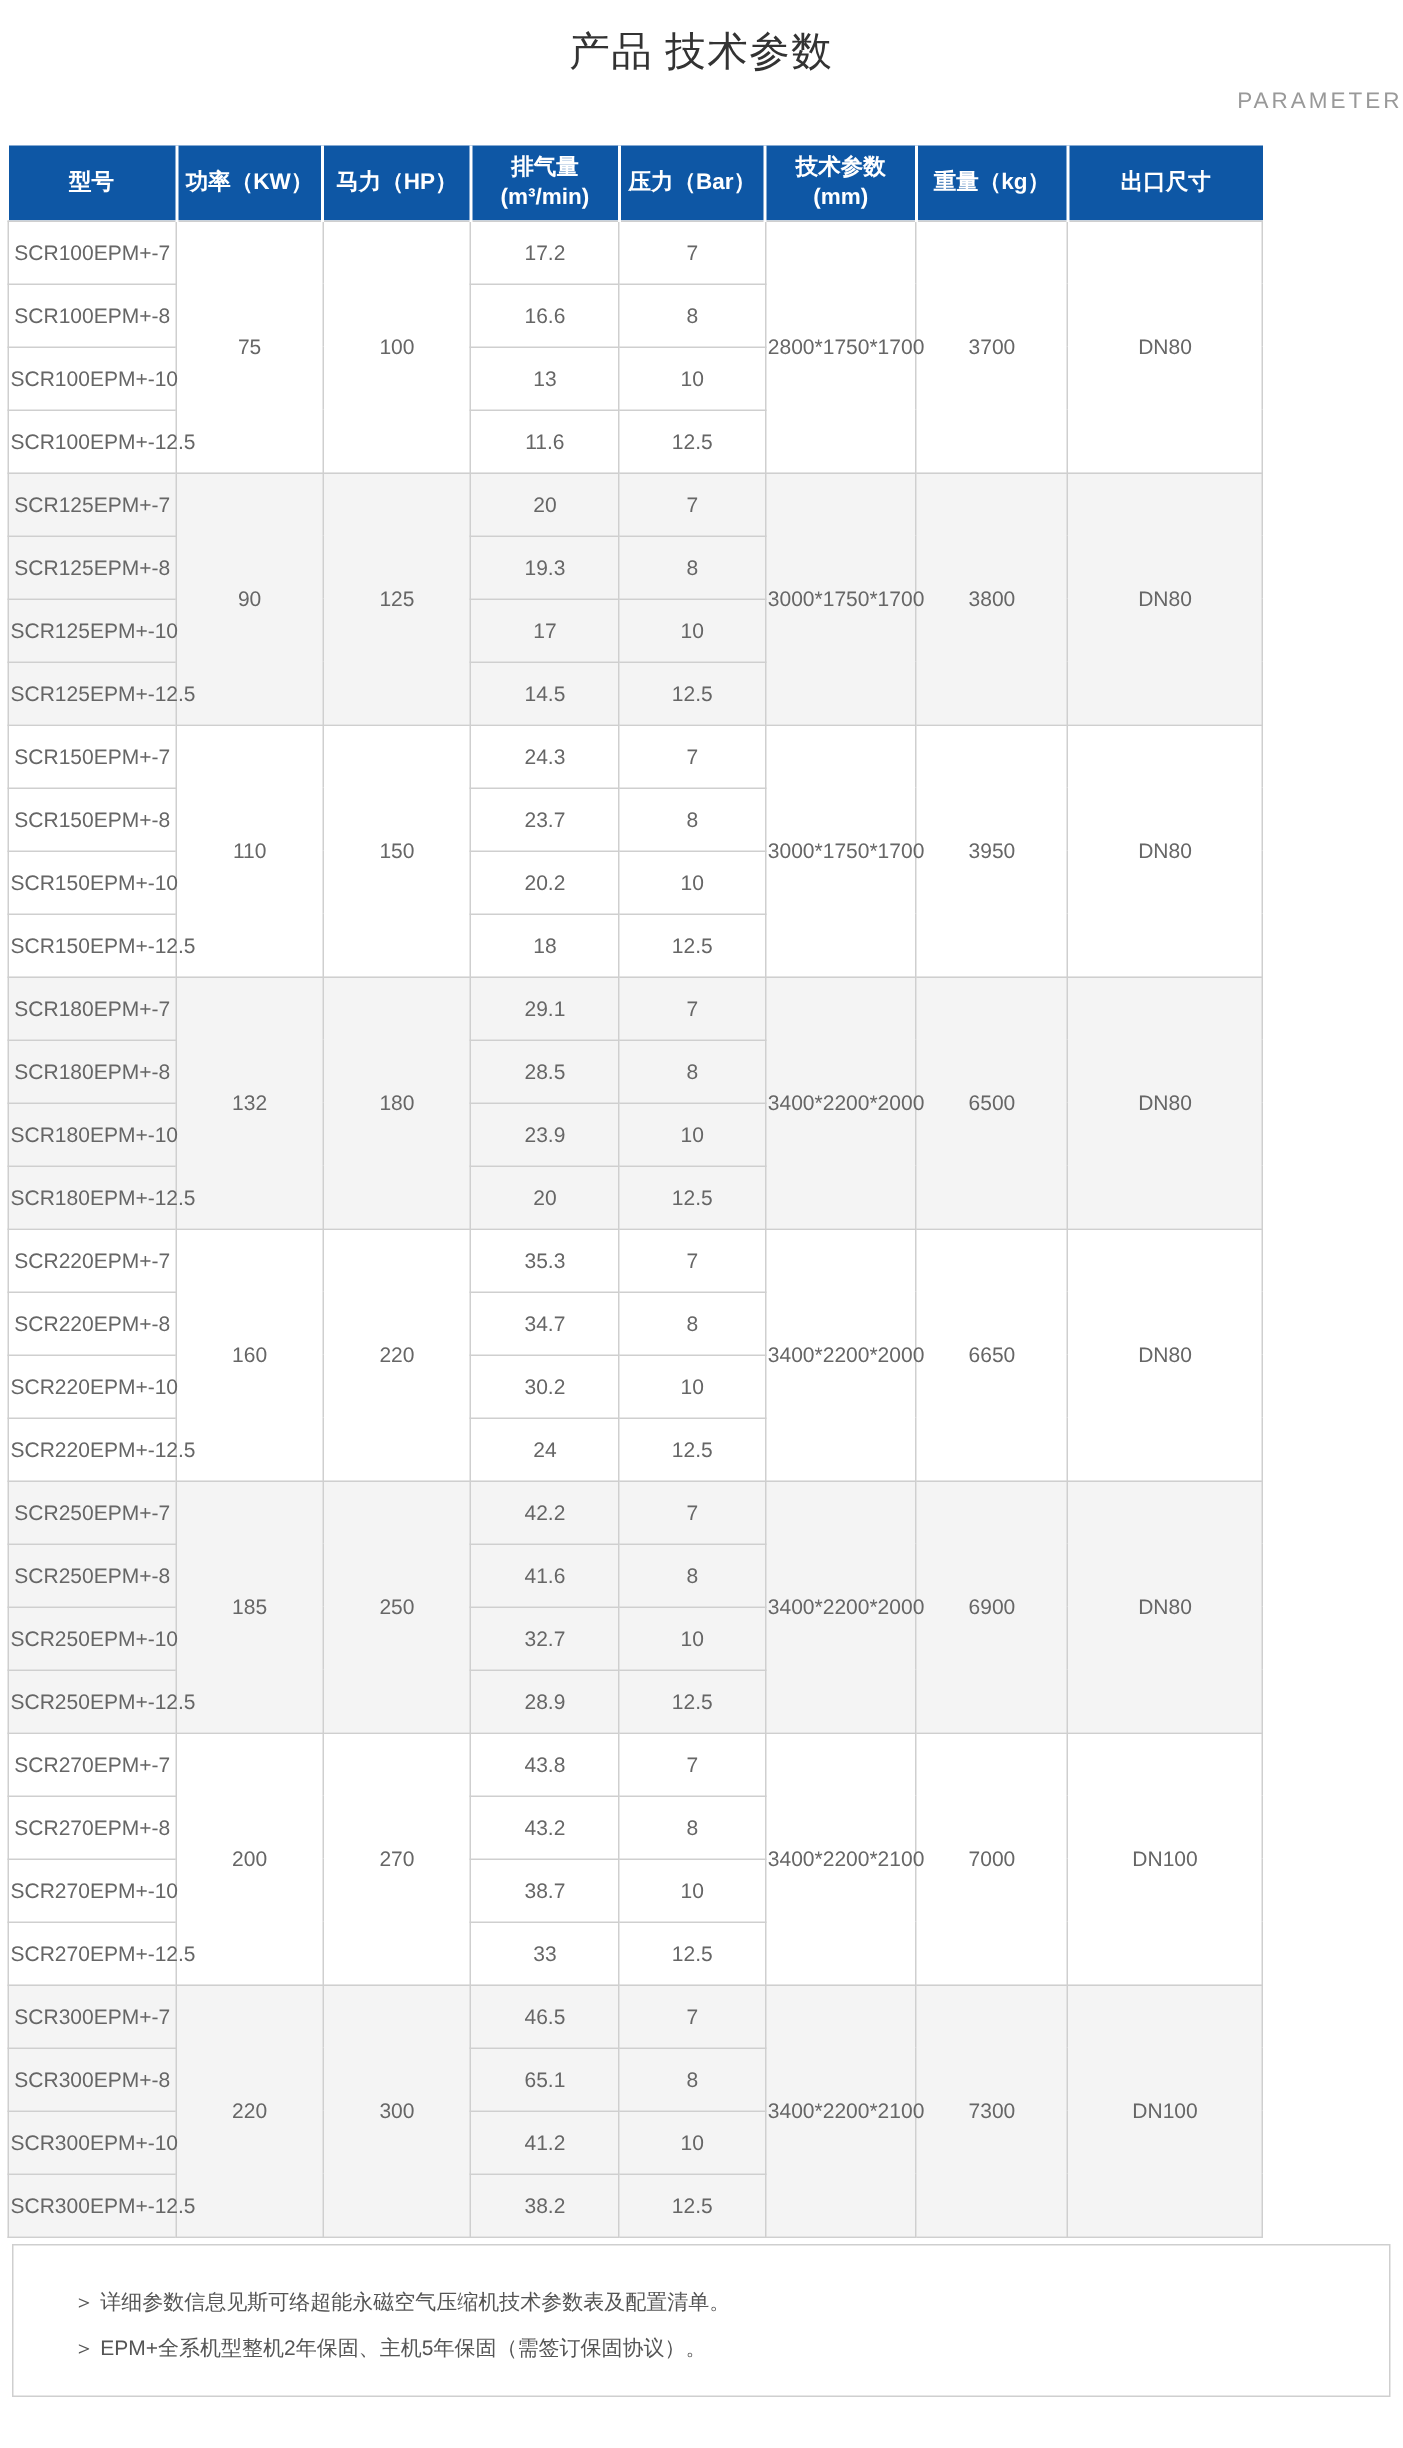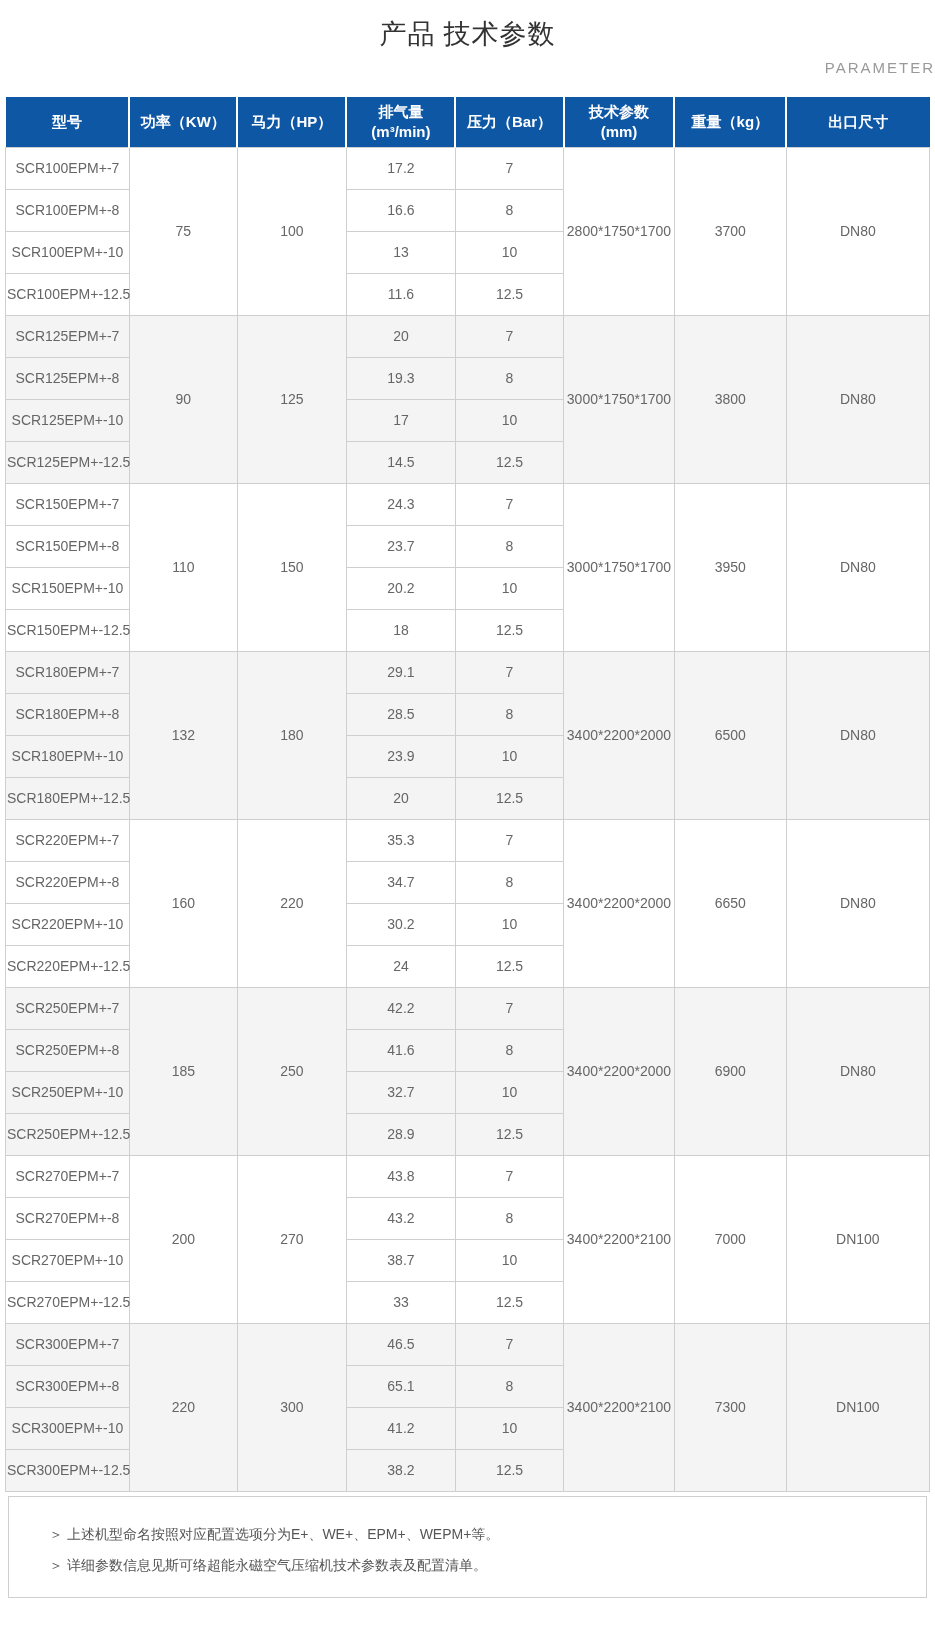--- a/index.html
+++ b/index.html
@@ -32,21 +32,21 @@
   .page-title .title-light{font-weight:400;margin-right:8px;}
   .page-title .title-bold{font-weight:400;}
   .page-subtitle{
     text-align:right;
     margin-top:7px;
     font-size:15px;
     color:var(--subtitle-text);
     letter-spacing:2px;
   }
   table.spec-table{
-    width:925px;
+    width:837px;
     margin:21px 14px 0 5px;
     border-collapse:collapse;
     table-layout:fixed;
   }
   .spec-table col.c-model{width:13.4%;}
   .spec-table col.c-power{width:11.7%;}
   .spec-table col.c-horsepower{width:11.8%;}
   .spec-table col.c-flow{width:11.8%;}
   .spec-table col.c-pressure{width:11.7%;}
   .spec-table col.c-dimensions{width:12.0%;}
@@ -342,16 +342,16 @@
       <tr class="group-alt">
         <td>SCR300EPM+-12.5</td>
         <td>38.2</td>
         <td>12.5</td>
       </tr>
     </tbody>
 </table>
 
 <div class="notes-box">
   <div>
-      <div class="note-item">＞ 上述机型命名按照对应配置选项分为E+、WE+、EPM+、WEPM+等。</div>
       <div class="note-item">＞ 详细参数信息见斯可络超能永磁空气压缩机技术参数表及配置清单。</div>
+      <div class="note-item">＞ EPM+全系机型整机2年保固、主机5年保固（需签订保固协议）。</div>
     </div>
 </div>
 
 </body></html>

